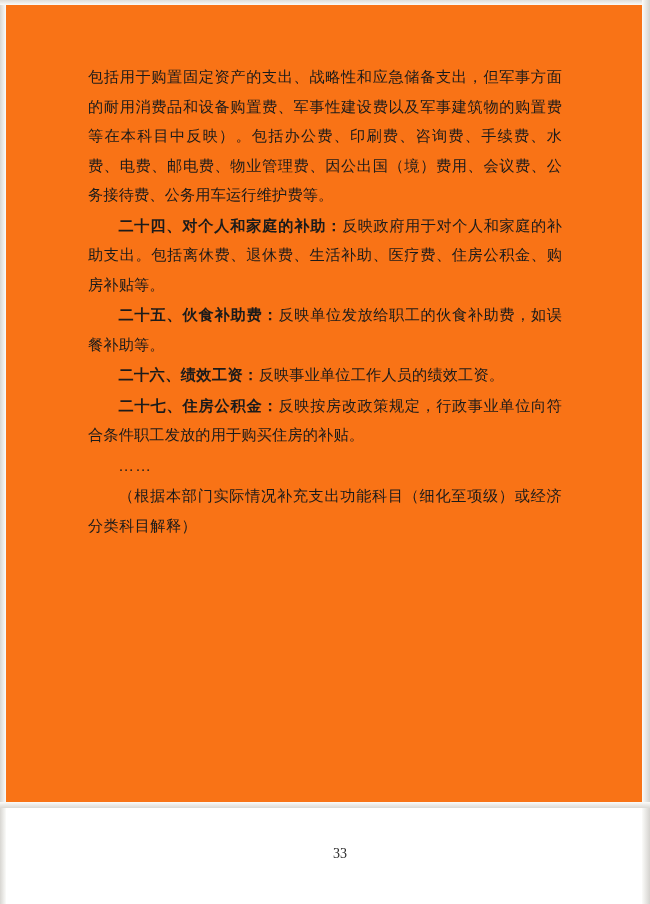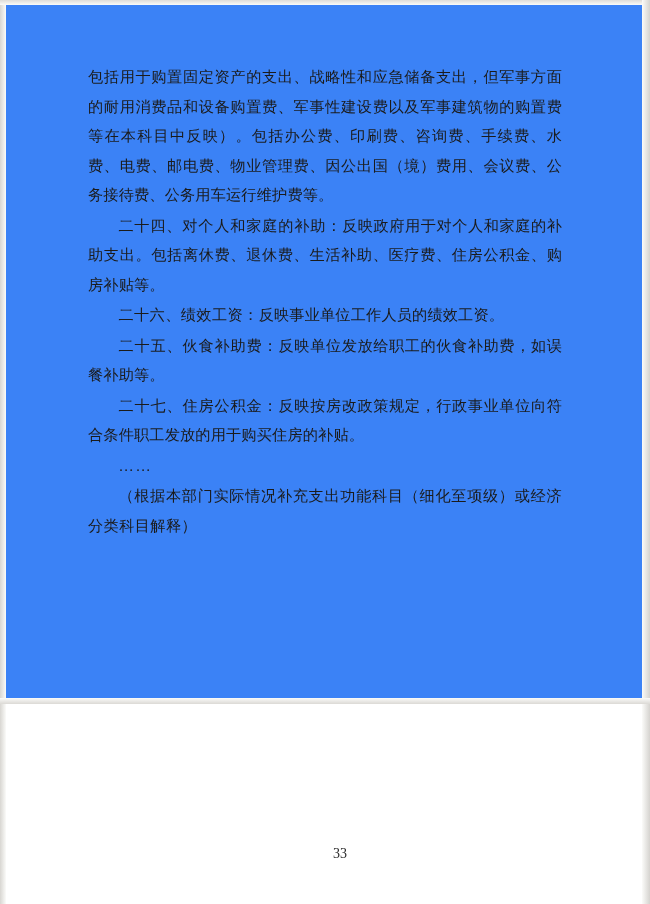--- a/index.html
+++ b/index.html
@@ -9,22 +9,22 @@
   body {
     width: 650px;
     height: 904px;
     background: #ffffff;
     font-family: "Liberation Serif", "DejaVu Serif", serif;
     overflow: hidden;
   }
   .page {
     position: relative;
     width: 650px;
-    height: 704px;
-    background: #3b82f6;
+    height: 808px;
+    background: #f97316;
     box-sizing: border-box;
   }
   .scan-edge-left {
     position: absolute;
     left: 0; top: 0;
     width: 6px; height: 904px;
     background: linear-gradient(to right, #d8d6d2, #fbfbf9);
   }
   .scan-edge-top {
     position: absolute;
@@ -56,21 +56,21 @@
     line-height: 29.5px;
     color: #1b1b1b;
     text-align: justify;
     text-justify: inter-ideograph;
     letter-spacing: 0.15px;
   }
   p.indent {
     text-indent: 2em;
   }
   .bold {
-    font-weight: normal;
+    font-weight: bold;
     letter-spacing: 0.4px;
     margin-top: 43px;
   }
   .dots {
     text-indent: 2em;
     letter-spacing: 2px;
   }
   .closing {
     font-weight: normal;
     text-indent: 2em;
@@ -95,23 +95,23 @@
   <div class="scan-edge-top"></div>
   <div class="scan-edge-right"></div>
   <div class="scan-edge-bottom"></div>
 
   <div class="content">
 
     <p><span>包括用于购置固定资产的支出、战略性和应急储备支出，但军事方面的耐用消费品和设备购置费、军事性建设费以及军事建筑物的购置费等在本科目中反映）。包括办公费、印刷费、咨询费、手续费、水费、电费、邮电费、物业管理费、因公出国（境）费用、会议费、公务接待费、公务用车运行维护费等。</span></p>
 
     <p class="indent"><span class="bold">二十四、对个人和家庭的补助：</span><span>反映政府用于对个人和家庭的补助支出。包括离休费、退休费、生活补助、医疗费、住房公积金、购房补贴等。</span></p>
 
+    <p class="indent"><span class="bold">二十五、伙食补助费：</span><span>反映单位发放给职工的伙食补助费，如误餐补助等。</span></p>
+
     <p class="indent"><span class="bold">二十六、绩效工资：</span><span>反映事业单位工作人员的绩效工资。</span></p>
-
-    <p class="indent"><span class="bold">二十五、伙食补助费：</span><span>反映单位发放给职工的伙食补助费，如误餐补助等。</span></p>
 
     <p class="indent"><span class="bold">二十七、住房公积金：</span><span>反映按房改政策规定，行政事业单位向符合条件职工发放的用于购买住房的补贴。</span></p>
 
     <p class="dots">……</p>
 
     <p class="closing">（根据本部门实际情况补充支出功能科目（细化至项级）或经济分类科目解释）</p>
 
   </div>
 
   <div class="page-number">33</div>

